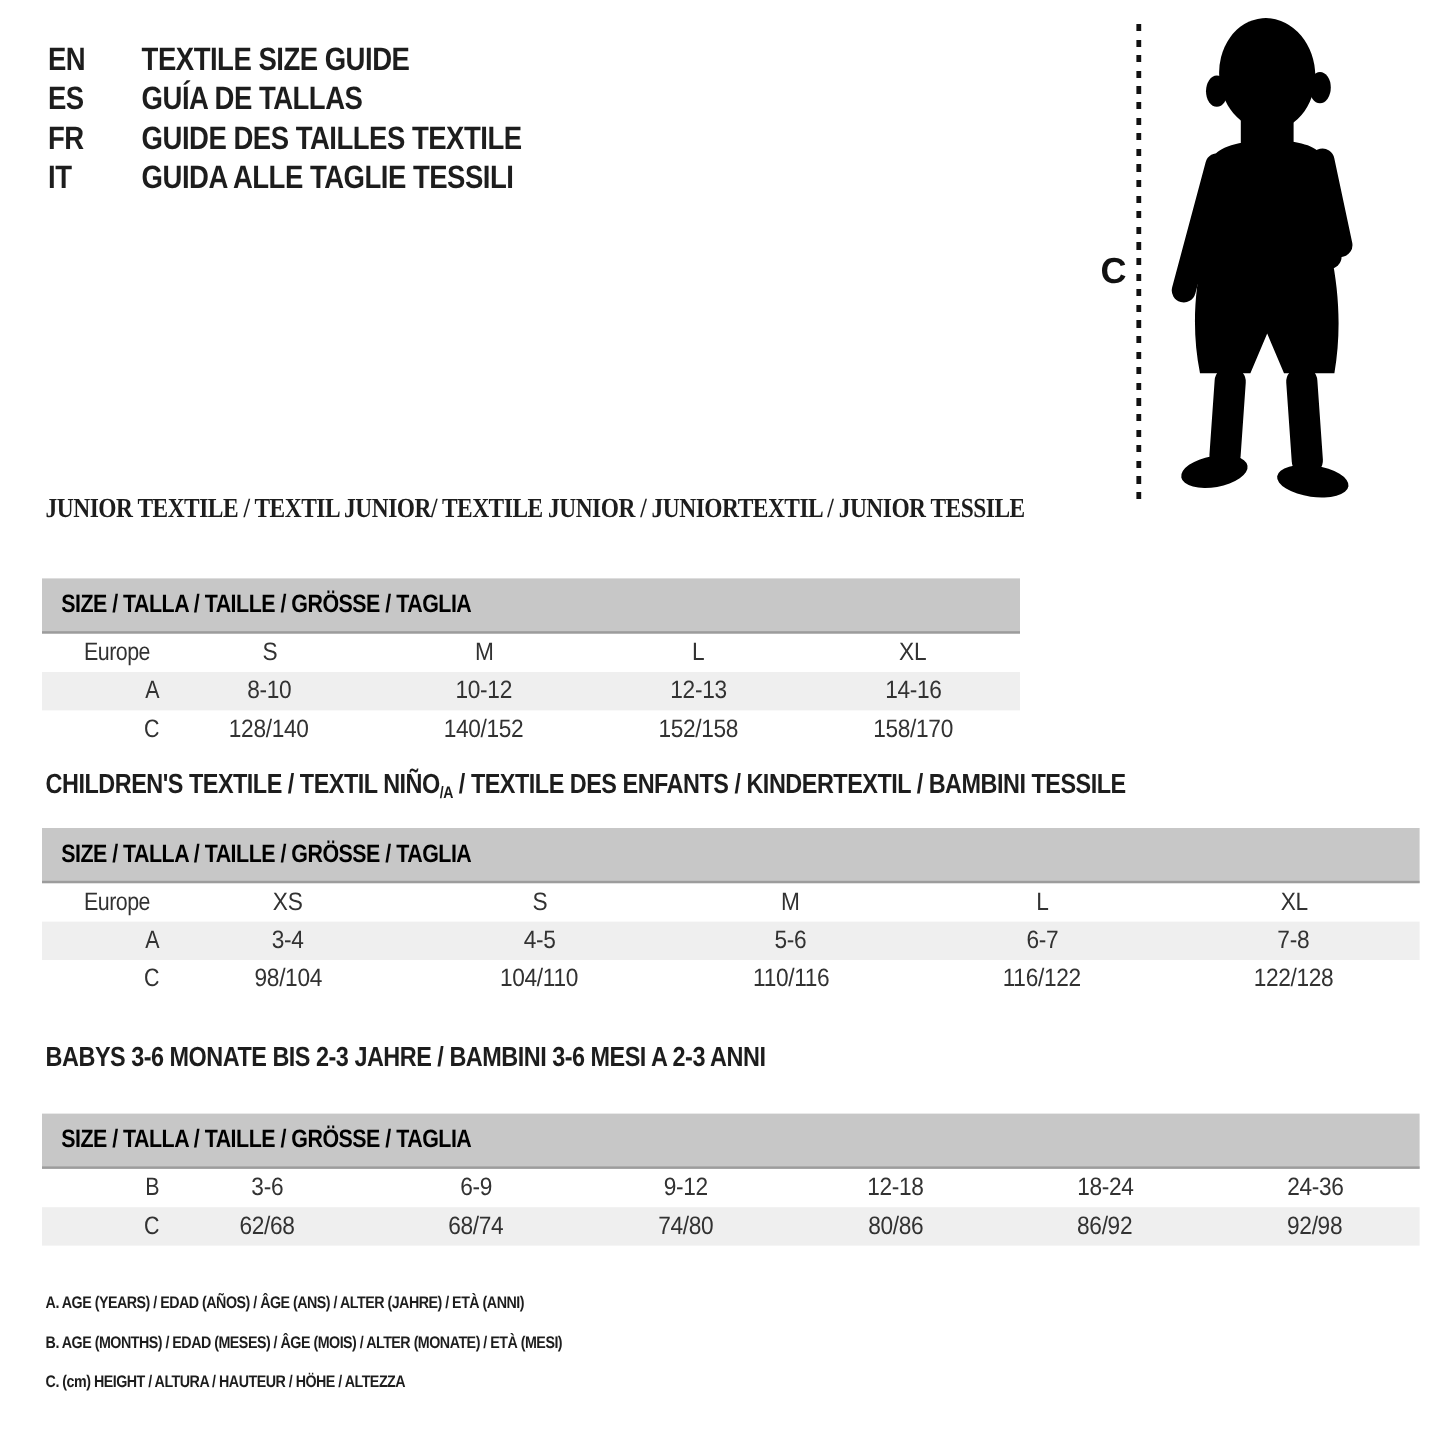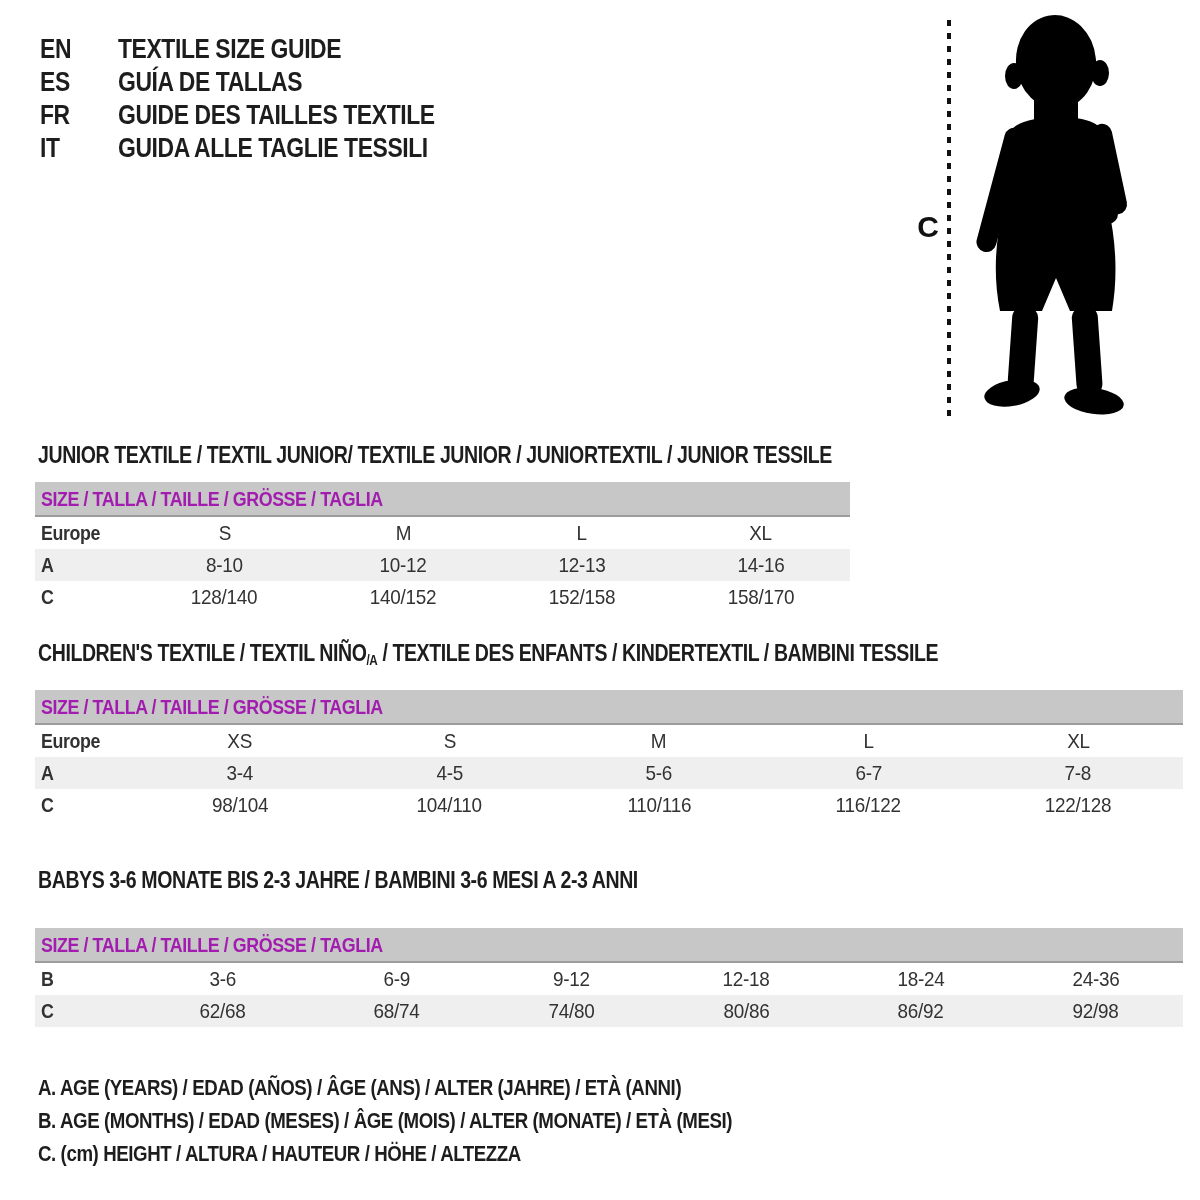--- a/index.html
+++ b/index.html
@@ -21,34 +21,34 @@
   
   .dash{left:947px;top:20px;width:4px;height:396px;
         background:repeating-linear-gradient(to bottom,#111 0 6px,transparent 6px 13px);}
   .clabel{left:908px;top:210px;width:40px;text-align:center;font-weight:700;font-size:30px;color:#111;}
 
   
   .h-section{font-weight:700;font-size:23px;line-height:1.2;}
   .subA{font-size:0.6em;vertical-align:-0.28em;}
 
   
-  .band{height:35px;background:#c7c7c7;border-bottom:2px solid #9c9c9c;display:flex;
-        align-items:center;padding-left:6px;box-sizing:border-box;font-weight:700;
-        font-size:21px;color:#a21caf;}
+  .band{height:46px;background:#c7c7c7;border-bottom:2px solid #9c9c9c;display:flex;
+        align-items:center;padding-left:16px;box-sizing:border-box;font-weight:700;
+        font-size:21px;color:#000000;}
   .trow{display:grid;height:32px;align-items:center;font-size:21px;color:#323232;}
   .cols4{grid-template-columns:100px repeat(4,1fr);}
   .cols5{grid-template-columns:100px repeat(5,1fr);}
   .cols6{grid-template-columns:100px repeat(6,1fr);}
-  .lab{padding-left:6px;text-align:left;font-weight:bold;}
+  .lab{padding-left:6px;text-align:right;}
   .cell{text-align:center;}
   .shade{background:#efefef;}
 
   
   .legend{left:38px;top:1068px;}
-  .legend-line{height:33px;display:flex;align-items:flex-end;font-weight:700;font-size:22px;}
+  .legend-line{height:33px;display:flex;align-items:center;font-weight:700;font-size:14px;}
 </style>
 </head>
 <body>
 
 <div class="canvas">
 
   <div class="abs langs">
     <div class="lang-row">
       <span class="lang-code"><span class="cx">EN</span></span>
       <span><span class="cx">TEXTILE SIZE GUIDE</span></span>
@@ -80,21 +80,21 @@
       <rect x="-10" y="0" width="20" height="92" rx="10" transform="translate(138,114) rotate(-12)"></rect>
       <circle cx="146" cy="204" r="10"></circle>
       <path d="M42 196 C33 230 31 266 38 301 L80 301 L94 268 L108 301 L150 301 C156 266 154 230 146 196 Z"></path>
       <rect x="-13" y="0" width="26" height="86" rx="12" transform="translate(64,296) rotate(4)"></rect>
       <rect x="-13" y="0" width="26" height="90" rx="12" transform="translate(122,296) rotate(-4)"></rect>
       <ellipse cx="50" cy="383" rx="28" ry="13" transform="rotate(-10 50 383)"></ellipse>
       <ellipse cx="132" cy="391" rx="30" ry="13" transform="rotate(8 132 391)"></ellipse>
     </g>
   </svg>
 
-  <div class="abs h-section" style="left:38px;top:442px;">
+  <div class="abs h-section" style="left:38px;top:410px;font-family:Liberation Serif, serif;">
     <span class="cx">JUNIOR TEXTILE / TEXTIL JUNIOR/ TEXTILE JUNIOR / JUNIORTEXTIL / JUNIOR TESSILE</span>
   </div>
   <div class="abs" style="left:35px;top:482px;width:815px;">
     <div class="band">
       <span class="cx">SIZE / TALLA / TAILLE / GRÖSSE / TAGLIA</span>
     </div>
     <div class="trow cols4">
       <span class="lab"><span class="cx">Europe</span></span>
       <span class="cell"><span class="cxc">S</span></span>
       <span class="cell"><span class="cxc">M</span></span>

